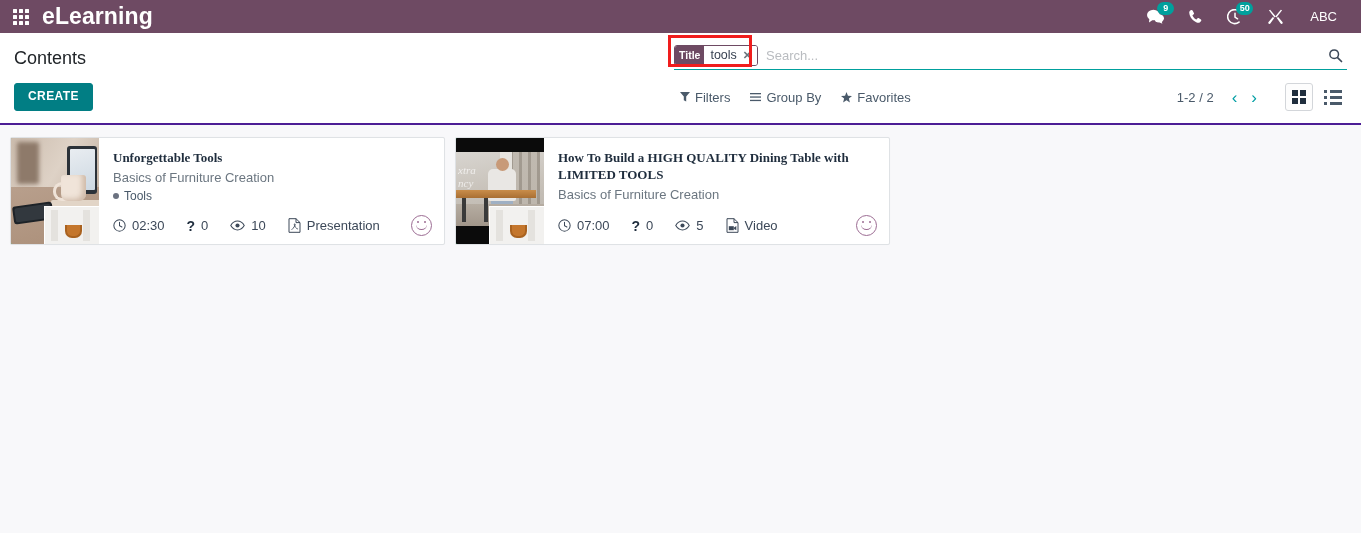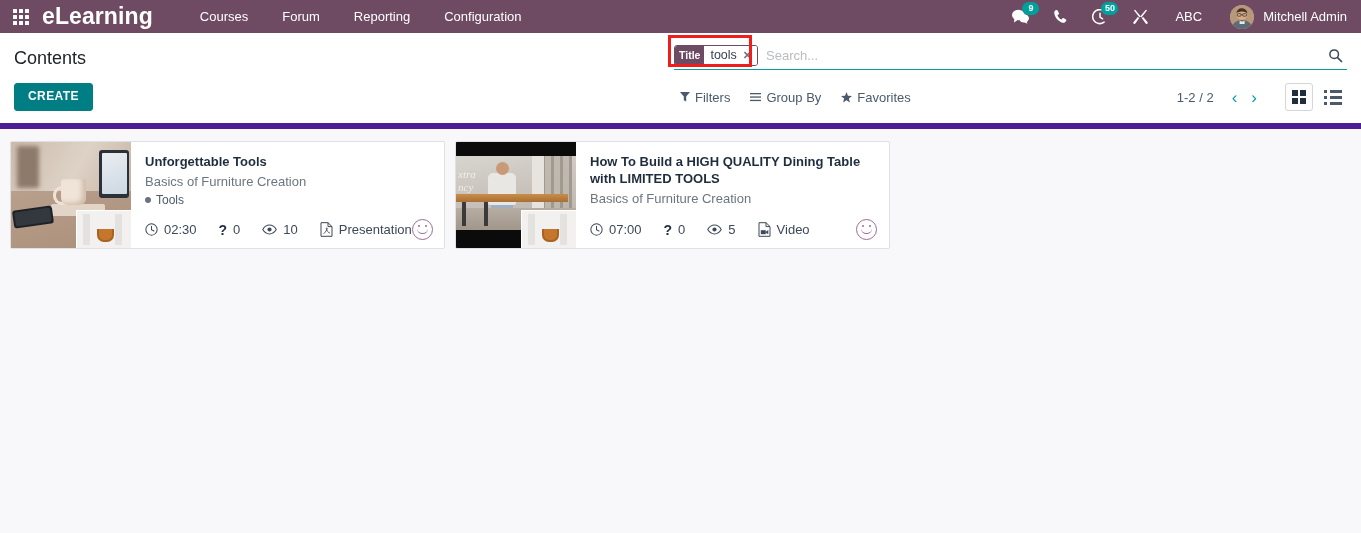--- a/index.html
+++ b/index.html
@@ -121,21 +121,21 @@
     overflow: hidden;
     background: #c9a98c;
     position: relative;
     flex: none;
   }
   .user-name { font-size: 13px; white-space: nowrap; }
 
   
   .control-panel {
     background: #ffffff;
-    border-bottom: 6px solid #4c1d95;
+    border-bottom: 2px solid #4c1d95;
     padding: 0;
   }
   .cp-row-1 {
     display: flex;
     align-items: center;
     padding: 10px 14px 4px 14px;
     position: relative;
     min-height: 30px;
   }
   .page-title {
@@ -334,21 +334,21 @@
     background: #ffffff;
     border: 1px solid #dfe2e5;
     border-radius: 2px;
     display: flex;
     overflow: hidden;
     box-sizing: border-box;
     cursor: pointer;
     box-shadow: 0 0 1px rgba(0,0,0,0.04);
   }
   .card-thumb {
-    width: 120px;
+    width: 88px;
     min-height: 106px;
     position: relative;
     flex: none;
     overflow: hidden;
     background: #22c55e;
   }
   .thumb-overlay {
     position: absolute;
     right: 0;
     bottom: 0;
@@ -409,20 +409,21 @@
     display: flex;
     flex-direction: column;
     min-width: 0;
   }
   .card-title {
     font-size: 13px;
     font-weight: bold;
     color: #1f2d3d;
     line-height: 17px;
     margin: 0 0 2px 0;
+    font-family: Liberation Serif, serif;
   }
   .card-subtitle {
     font-size: 13px;
     color: #6b7680;
     line-height: 19px;
     margin-bottom: 1px;
   }
   .card-tags { display: flex; align-items: center; gap: 5px; margin-top: 1px; }
   .tag-dot {
     width: 6px; height: 6px; border-radius: 50%;
@@ -484,26 +485,20 @@
         <i></i>
         <i></i>
         <i></i>
         <i></i>
         <i></i>
         <i></i>
         <i></i>
     </span>
   </div>
   <div class="brand">eLearning</div>
-  <div class="nav-links">
-    <div class="nav-link">Courses</div>
-    <div class="nav-link">Forum</div>
-    <div class="nav-link">Reporting</div>
-    <div class="nav-link">Configuration</div>
-  </div>
 
   <div class="nav-right">
     <div class="nav-sys-item">
       <span>
         <svg width="17" height="15" viewBox="0 0 17 15" fill="#ffffff">
           <ellipse cx="6.4" cy="6" rx="6.4" ry="5.2"></ellipse>
           <path d="M2.4 9.6 L2 13.4 L6 10.8 Z"></path>
           <ellipse cx="12" cy="9.3" rx="5" ry="4.1"></ellipse>
           <path d="M14.6 12.4 L15.4 14.8 L12.3 13.3 Z"></path>
         </svg>
@@ -535,35 +530,20 @@
           <path d="M1.6 1.4 L3 .9 L9.3 8.4 L7.9 9.6 Z"></path>
           <path d="M16.4 1.4 L15 .9 L8.7 8.4 L10.1 9.6 Z"></path>
           <path d="M10.4 10.2 L12 8.9 L16.8 14.6 C17.3 15.2 17.2 16 16.6 16.5 C16 17 15.2 16.9 14.8 16.3 Z"></path>
           <path d="M7.6 10.2 L6 8.9 L1.2 14.6 C.7 15.2 .8 16 1.4 16.5 C2 17 2.8 16.9 3.2 16.3 Z"></path>
         </svg>
       </span>
     </div>
 
     <div class="abc-label">ABC</div>
 
-    <div class="user-menu">
-      <span class="avatar">
-        <svg width="24" height="24" viewBox="0 0 24 24">
-          <circle cx="12" cy="12" r="12" fill="#b79878"></circle>
-          <path d="M0 24 Q4 15 12 15 Q20 15 24 24 Z" fill="#5d6b74"></path>
-          <circle cx="12" cy="9.5" r="5.4" fill="#d9ab84"></circle>
-          <path d="M6.4 8 Q7.4 3 12 3.2 Q16.8 3.4 17.4 8.4 Q15 6.2 11.8 6.4 Q8.6 6.6 6.4 8 Z" fill="#44332a"></path>
-          <rect x="7.2" y="8.6" width="4" height="2.6" rx="1.2" fill="none" stroke="#3b3b3b" stroke-width="0.8"></rect>
-          <rect x="12.6" y="8.6" width="4" height="2.6" rx="1.2" fill="none" stroke="#3b3b3b" stroke-width="0.8"></rect>
-          <path d="M11.2 9.6 H12.6" stroke="#3b3b3b" stroke-width="0.8"></path>
-          <path d="M9.6 15.6 Q12 17.4 14.6 15.6 L14.6 19 H9.6 Z" fill="#e8e8e8"></path>
-        </svg>
-      </span>
-      <span class="user-name">Mitchell Admin</span>
-    </div>
   </div>
 </div>
 
 <div class="control-panel">
 
   <div class="cp-row-1">
     <div class="page-title">Contents</div>
 
     <div class="searchview">
       <div class="facet-wrap">

